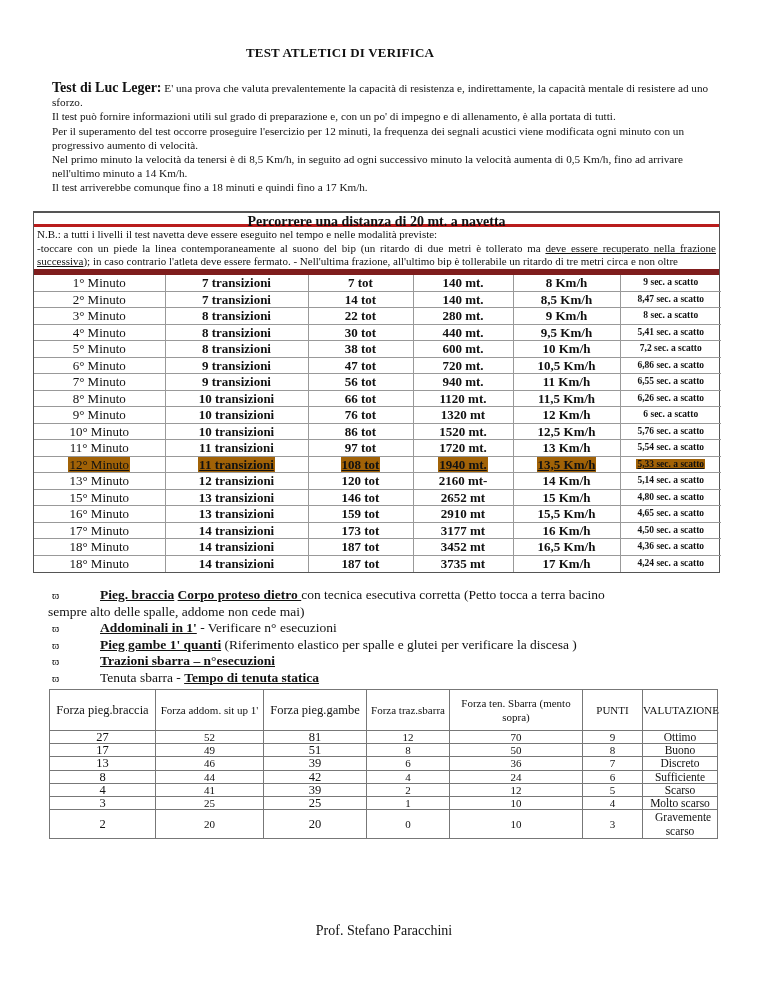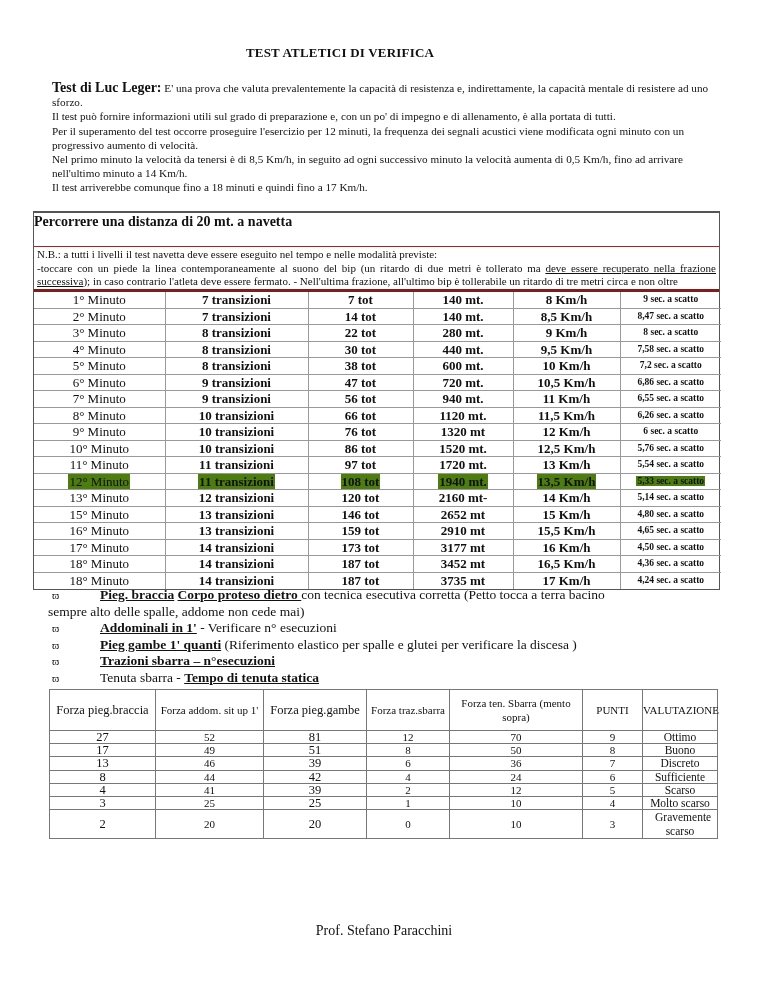--- a/index.html
+++ b/index.html
@@ -15,39 +15,39 @@
     font-size: 11.2px; line-height: 14.2px;
   }
   .intro .lead { font-weight: bold; font-size: 14px; }
   .intro p { margin: 0; }
 
   .navetta {
     position: absolute; left: 33px; top: 211px; width: 687px;
     border: 1.5px solid #555; border-top-width: 2px;
   }
   .navetta .head {
-    font-weight: bold; font-size: 14px; height: 34px; line-height: 17px;
-    border-bottom: 1px solid #b91c1c;
+    text-align: center; font-weight: bold; font-size: 14px; height: 14px; line-height: 17px;
+    border-bottom: 3px solid #b91c1c;
   }
   .navetta .nb {
     font-size: 11px; line-height: 13.5px; padding: 1px 3px 0 3px; text-align: justify;
-    border-bottom: 3px solid #7f1d1d;
+    border-bottom: 6px solid #7f1d1d;
   }
   .nb u { text-decoration: underline; }
   table.speed { width: 100%; border-collapse: collapse; table-layout: fixed; }
   table.speed td {
     border-right: 1px solid #999; border-bottom: 1px solid #999;
     height: 16.5px; text-align: center; font-size: 13px; padding: 0; line-height: 15px;
     white-space: nowrap; overflow: hidden;
   }
   table.speed td:last-child { border-right: none; }
   table.speed tr:last-child td { border-bottom: none; }
   table.speed td.b { font-weight: bold; }
   table.speed td.s { font-weight: bold; font-size: 9.5px; }
-  .hl { background: #4d7c0f; padding: 0 1px; }
+  .hl { background: #a16207; padding: 0 1px; text-decoration: underline; }
 
   .bullets {
     position: absolute; left: 52px; top: 587px; width: 680px;
     font-size: 13.5px; line-height: 16.6px;
   }
   .bullets .item { position: relative; padding-left: 48px; }
   .bullets .item .bullet {
     position: absolute; left: 0; top: 0; font-size: 11px; width: 14px; color: #222;
   }
   .bullets .cont { margin-left: 0; }
@@ -122,21 +122,21 @@
           <td class="b"><span>280 mt.</span></td>
           <td class="b"><span>9 Km/h</span></td>
           <td class="s"><span>8 sec. a scatto</span></td>
         </tr>
         <tr>
           <td><span>4° Minuto</span></td>
           <td class="b"><span>8 transizioni</span></td>
           <td class="b"><span>30 tot</span></td>
           <td class="b"><span>440 mt.</span></td>
           <td class="b"><span>9,5 Km/h</span></td>
-          <td class="s"><span>7,58 sec. a scatto</span></td>
+          <td class="s"><span>5,41 sec. a scatto</span></td>
         </tr>
         <tr>
           <td><span>5° Minuto</span></td>
           <td class="b"><span>8 transizioni</span></td>
           <td class="b"><span>38 tot</span></td>
           <td class="b"><span>600 mt.</span></td>
           <td class="b"><span>10 Km/h</span></td>
           <td class="s"><span>7,2 sec. a scatto</span></td>
         </tr>
         <tr>

